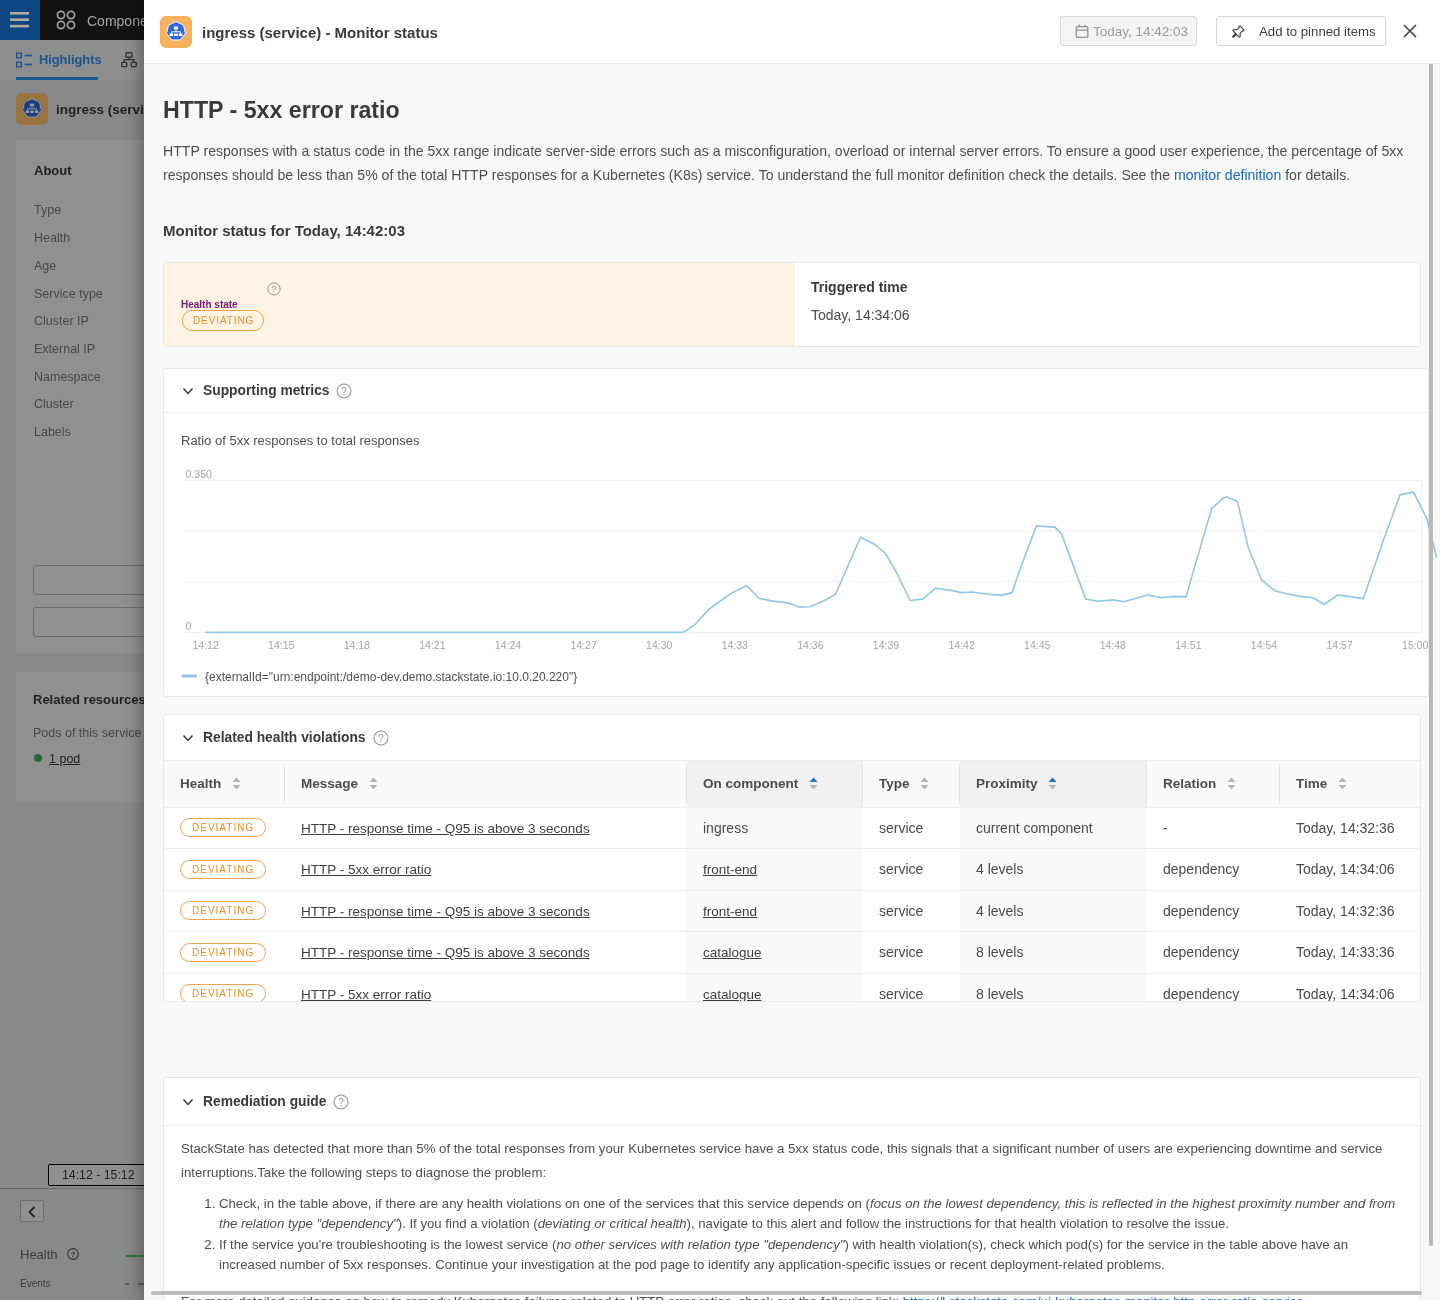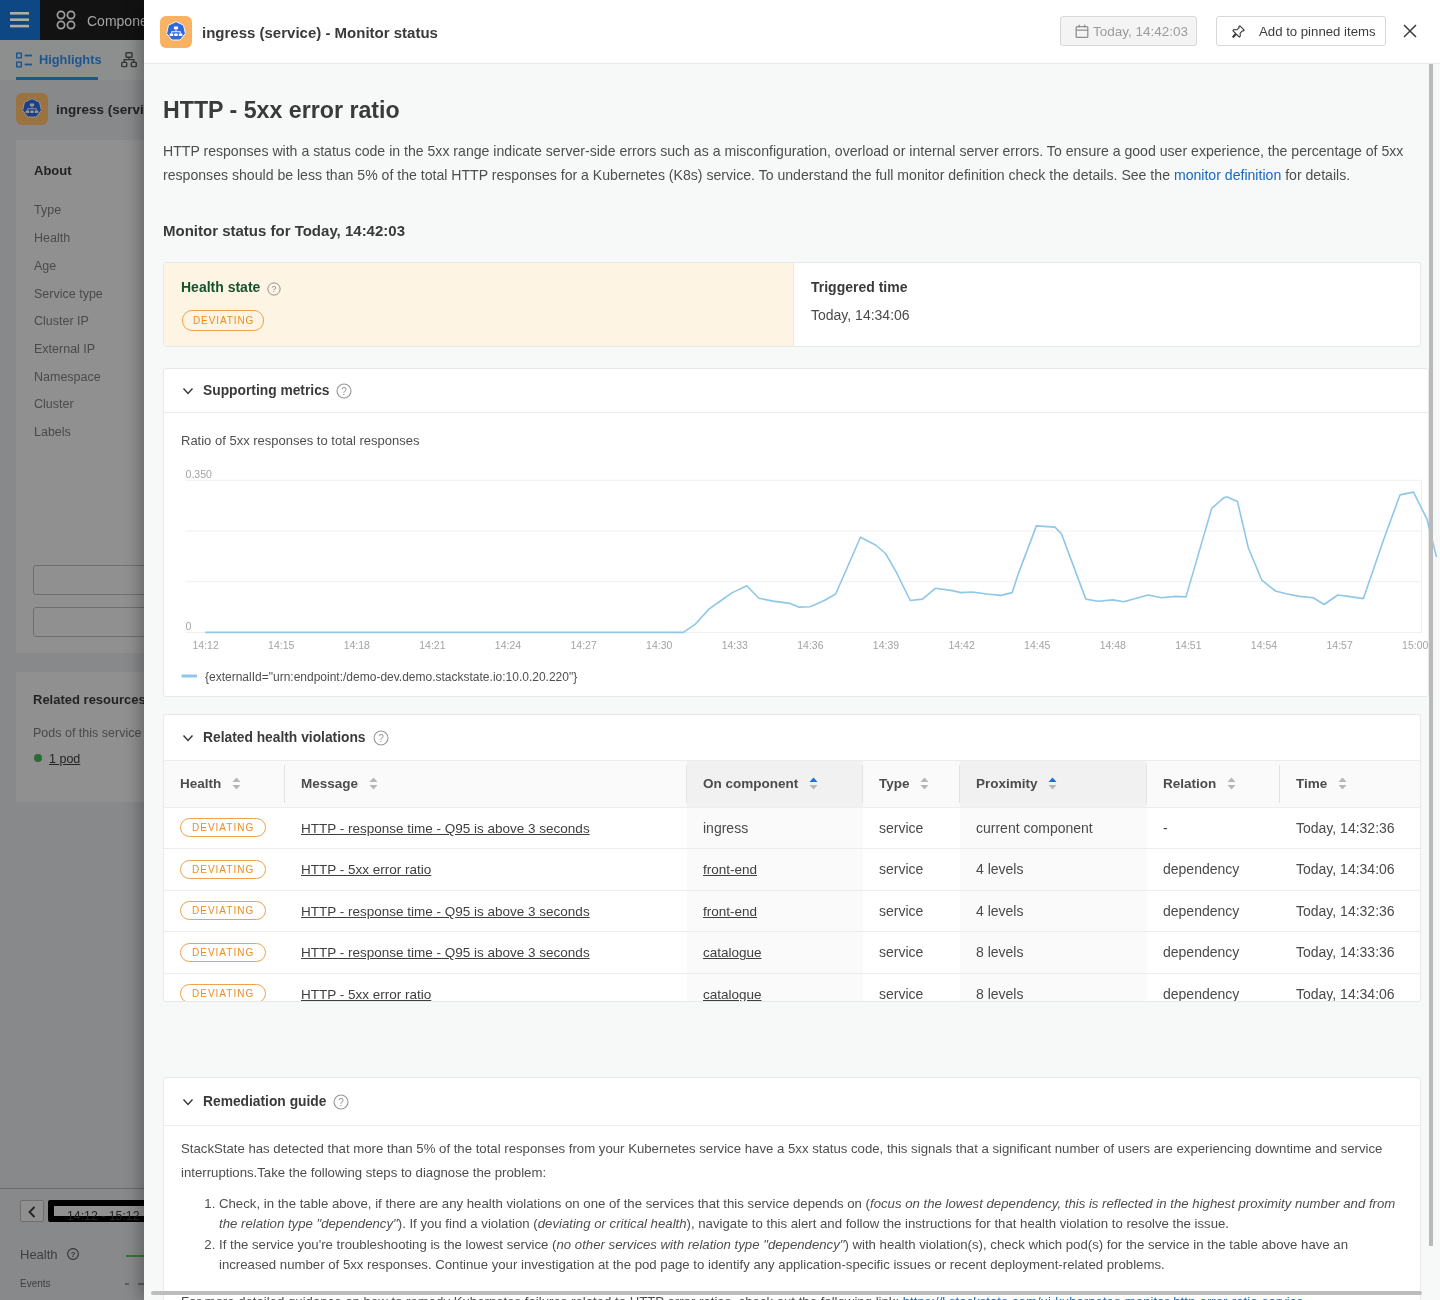--- a/index.html
+++ b/index.html
@@ -107,21 +107,21 @@
   <div class="abs" style="left:33px;top:726px;font-size:12.5px;color:#4a4a4a;white-space:nowrap;">Pods of this service</div>
   <div class="abs" style="left:34px;top:754px;width:8px;height:8px;border-radius:50%;background:#2a6b33;"></div>
   <div class="abs" style="left:49px;top:752px;font-size:12.5px;color:#232323;text-decoration:underline;">1 pod</div>
 
   <div class="abs" style="left:0;top:1188px;width:144px;height:1px;background:#6a6a6a;"></div>
   <div class="abs" style="left:20px;top:1200px;width:24px;height:22px;background:#909090;border:1px solid #6f6f6f;border-radius:2px;">
     <svg style="position:absolute;left:7px;top:5px" width="8" height="12" viewBox="0 0 8 12">
         <path d="M6.5 1 L1.5 6 L6.5 11" fill="none" stroke="#232323" stroke-width="1.8"></path>
       </svg>
   </div>
-  <div class="abs" style="left:48px;top:1200px;width:112px;height:22px;background:#909090;border:6px solid #000000;border-radius:2px;font-size:12.3px;color:#232323;line-height:21px;padding-left:13px;">14:12 - 15:12</div>
+  <div class="abs" style="left:48px;top:1164px;width:112px;height:22px;background:#909090;border:1px solid #000000;border-radius:2px;font-size:12.3px;color:#232323;line-height:21px;padding-left:13px;">14:12 - 15:12</div>
   <div class="abs" style="left:20px;top:1247px;font-size:13px;color:#3f3f3f;">Health</div>
   <svg class="abs" style="left:67px;top:1248px" width="12" height="12" viewBox="0 0 15 15">
     <circle cx="7.5" cy="7.5" r="6.7" fill="none" stroke="#333" stroke-width="1.4"></circle>
     <text x="7.5" y="11" font-size="9.5" fill="#333" text-anchor="middle" font-weight="bold">?</text>
   </svg>
   <div class="abs" style="left:126px;top:1254.5px;width:18px;height:2.6px;background:#2f7a36;"></div>
   <div class="abs" style="left:20px;top:1278px;font-size:10px;color:#3f3f3f;">Events</div>
   <div class="abs" style="left:125px;top:1283px;width:4px;height:2px;background:#5c5c5c;"></div>
   <div class="abs" style="left:138px;top:1283px;width:6px;height:2px;background:#5c5c5c;"></div>
 </div>
@@ -162,21 +162,21 @@
       <path d="M1 1 L13 13 M13 1 L1 13" stroke="#3c3c3c" stroke-width="1.5"></path>
     </svg>
   </div>
 
   <div class="abs" style="left:19px;top:97px;font-size:23.2px;font-weight:bold;color:#3a3a3a;">HTTP - 5xx error ratio</div>
   <div class="abs" style="left:19px;top:139px;width:1262px;font-size:14.1px;line-height:24px;color:#4e4e4e;">HTTP responses with a status code in the 5xx range indicate server-side errors such as a misconfiguration, overload or internal server errors. To ensure a good user experience, the percentage of 5xx responses should be less than 5% of the total HTTP responses for a Kubernetes (K8s) service. To understand the full monitor definition check the details. See the <span style="color:#1669c1;">monitor definition</span> for details.</div>
   <div class="abs" style="left:19px;top:222px;font-size:15px;font-weight:bold;color:#3a3a3a;">Monitor status for Today, 14:42:03</div>
 
   <div class="card" style="top:262px;height:85px;display:flex;">
     <div style="width:630px;height:100%;background:#fdf4e4;border-right:1px solid #e8e8e8;position:relative;">
-      <span style="position:absolute;left:17px;top:16px;font-size:14px;font-weight:bold;color:#14532d;">Health state</span>
+      <span style="position:absolute;left:17px;top:36px;font-size:10px;font-weight:bold;color:#701a75;">Health state</span>
       <svg style="position:absolute;left:103px;top:19px" width="14" height="14" viewBox="0 0 16 16">
         <circle cx="8" cy="8" r="7" fill="none" stroke="#8f8f8f" stroke-width="1.1"></circle>
         <text x="8" y="11.5" font-size="10" fill="#8f8f8f" text-anchor="middle">?</text>
       </svg>
       <span class="pill" style="position:absolute;left:18px;top:47px;">DEVIATING</span>
     </div>
     <div style="flex:1;position:relative;">
       <span style="position:absolute;left:17px;top:16px;font-size:14px;font-weight:bold;color:#3a3a3a;">Triggered time</span>
       <span style="position:absolute;left:17px;top:44px;font-size:14px;color:#4a4a4a;">Today, 14:34:06</span>
     </div>

